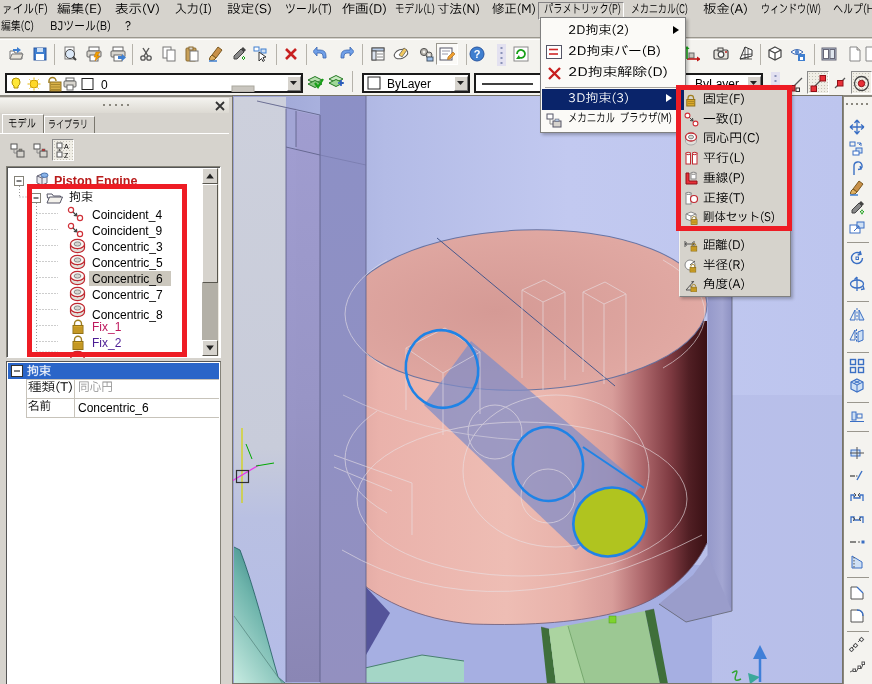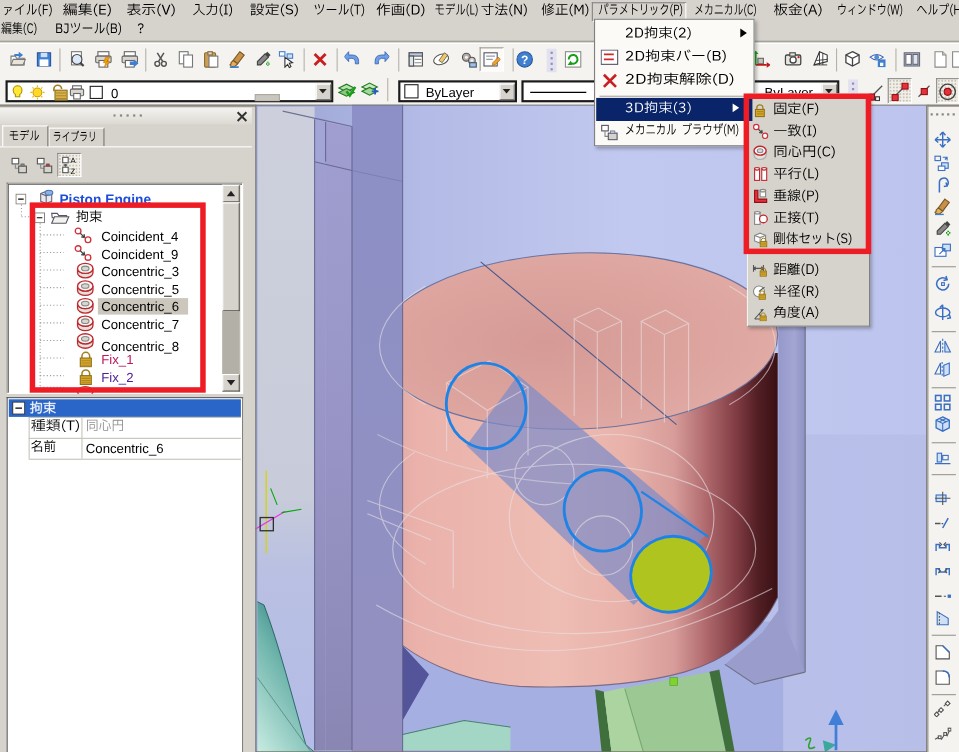--- a/index.html
+++ b/index.html
@@ -384,21 +384,21 @@
 <svg style="position:absolute;left:14px;top:175.5px" width="10" height="10">
     <rect x="0.5" y="0.5" width="9" height="9" fill="#fff" stroke="#848278"></rect>
     <line x1="2.5" y1="5" x2="7.5" y2="5" stroke="#000"></line>
   </svg>
 <svg style="position:absolute;left:34px;top:172px" width="16" height="15">
     <path d="M3,4 L8,2 L13,4 L13,11 L8,13 L3,11 Z" fill="#e8e8ee" stroke="#667"></path>
     <path d="M3,4 L8,6 L13,4" fill="none" stroke="#667"></path>
     <path d="M8,6 V13" stroke="#667"></path>
     <ellipse cx="10.5" cy="3.2" rx="3.5" ry="2.2" fill="#8ab4e8" stroke="#4a74b0"></ellipse>
   </svg>
-<div style="position:absolute;left:54px;top:173.5px;font:bold 12.5px 'Liberation Sans',sans-serif;color:#1d4ed8;letter-spacing:0px;white-space:pre">Piston Engine</div>
+<div style="position:absolute;left:54px;top:173.5px;font:bold 12.5px 'Liberation Sans',sans-serif;color:#b91c1c;letter-spacing:0px;white-space:pre">Piston Engine</div>
 <svg style="position:absolute;left:31px;top:192.5px" width="10" height="10">
     <rect x="0.5" y="0.5" width="9" height="9" fill="#fff" stroke="#848278"></rect>
     <line x1="2.5" y1="5" x2="7.5" y2="5" stroke="#000"></line>
   </svg>
 <svg style="position:absolute;left:46px;top:191px" width="18" height="14">
     <path d="M1,3 h5 l1.5,2 h7 v2 h-13 z" fill="#fff" stroke="#556"></path>
     <path d="M1,12 l2.5,-6 h13 l-2.5,6 z" fill="#f4f2ec" stroke="#556"></path>
   </svg>
 <svg style="position:absolute;left:69px;top:191px;overflow:visible;" width="26" height="16">
     <path d="M11 1.5V3.2Q11 4.5 10.9 6.1Q10.9 7.7 10.7 8.7Q10.6 9.4 10.4 9.9Q10.2 10.3 9.9 10.6Q9.5 10.8 8.8 10.8H7.3L7.1 10.1H8.7Q9.3 10.1 9.6 9.7Q9.8 9.4 10 8.6Q10.1 7.7 10.2 6.1Q10.2 4.5 10.2 3.2V2.3H6.1Q5.7 3.1 5.3 3.8H8.8V8.1H6V9.1H5.2V4Q5 4.3 4.7 4.7L4.2 4.1Q4.8 3.3 5.3 2.2Q5.8 1.1 6 -0L6.8 0.1Q6.6 0.7 6.3 1.5ZM4.5 5.8Q3.8 6.1 3.1 6.3V9.9Q3.1 10.3 2.9 10.5Q2.7 10.7 2.3 10.7H0.9L0.7 10H2.3V6.6Q1.5 6.9 0.6 7.1L0.4 6.4Q1.3 6.2 2.3 5.9V2.9H0.6V2.2H2.3V0H3.1V2.2H4.5V2.9H3.1V5.6Q3.7 5.4 4.4 5.1ZM8 4.5H6V7.4H8Z M18.7 6.9Q19.2 7.7 20.4 8.4Q21.6 9.1 23.6 9.9L23.2 10.6Q21.7 9.9 20.7 9.4Q19.7 8.9 19.1 8.3Q18.5 7.7 18.3 7H18.3V11H17.5V7H17.4Q17.3 7.7 16.7 8.3Q16.2 8.9 15.2 9.4Q14.3 9.9 12.8 10.5L12.4 9.9Q14.3 9.1 15.4 8.4Q16.6 7.7 17.1 6.9H13.6V3.4H17.5V2.1H12.6V1.4H17.5V0.1H18.3V1.4H23.4V2.1H18.3V3.4H22.5V6.9ZM17.5 4H14.3V6.2H17.5ZM21.7 6.2V4H18.3V6.2Z" fill="#000" transform="scale(1.0000,1)"></path>

